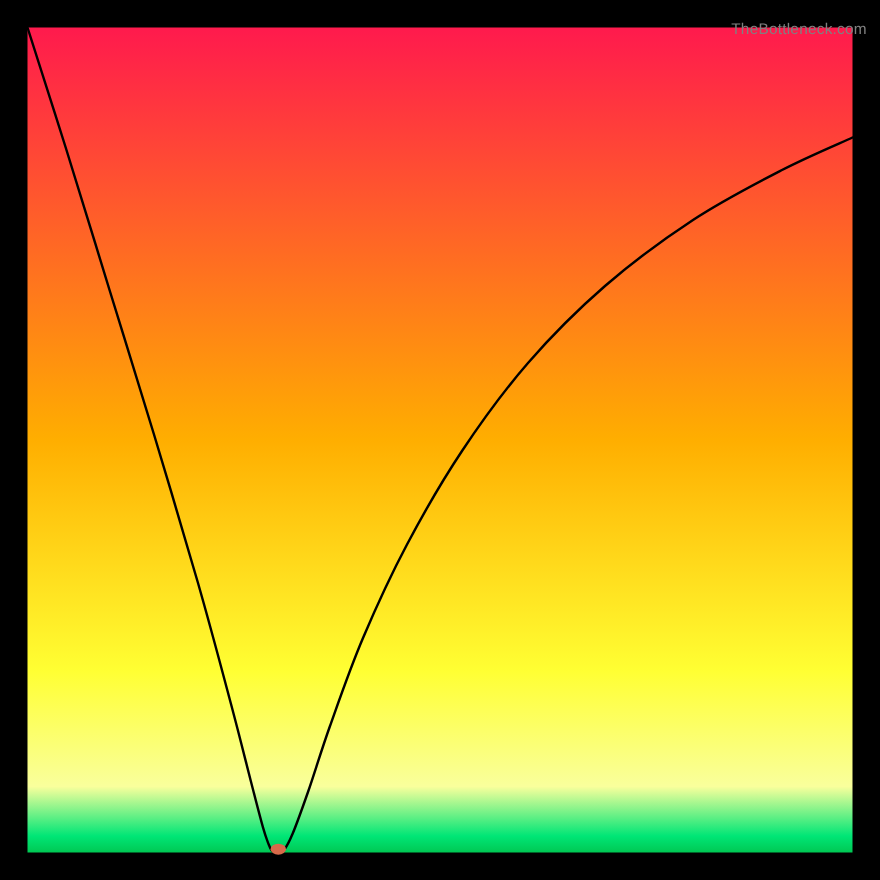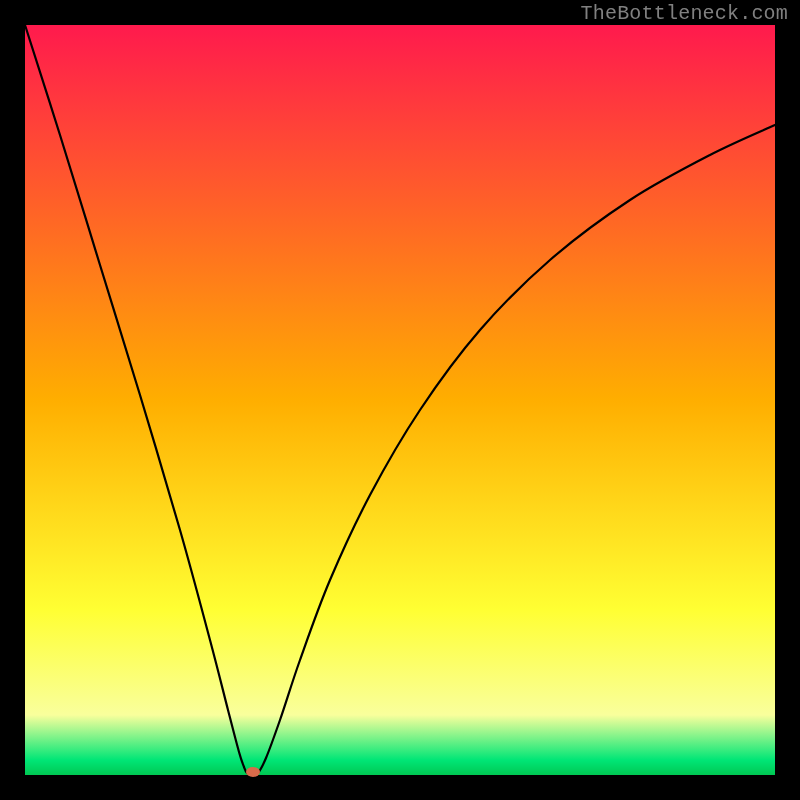--- a/index.html
+++ b/index.html
@@ -10,24 +10,24 @@
     background: #000000;
     overflow: hidden;
   }
   .stage {
     position: relative;
     width: 800px;
     height: 800px;
   }
   .watermark {
     position: absolute;
-    top: 2px;
+    top: 18px;
     right: 12px;
-    font-family: Liberation Mono, monospace;
-    font-size: 20px;
+    font-family: Liberation Sans, sans-serif;
+    font-size: 14px;
     font-weight: 400;
     color: #808080;
     letter-spacing: 0.2px;
   }
   svg {
     position: absolute;
     left: 0;
     top: 0;
   }
 </style>

